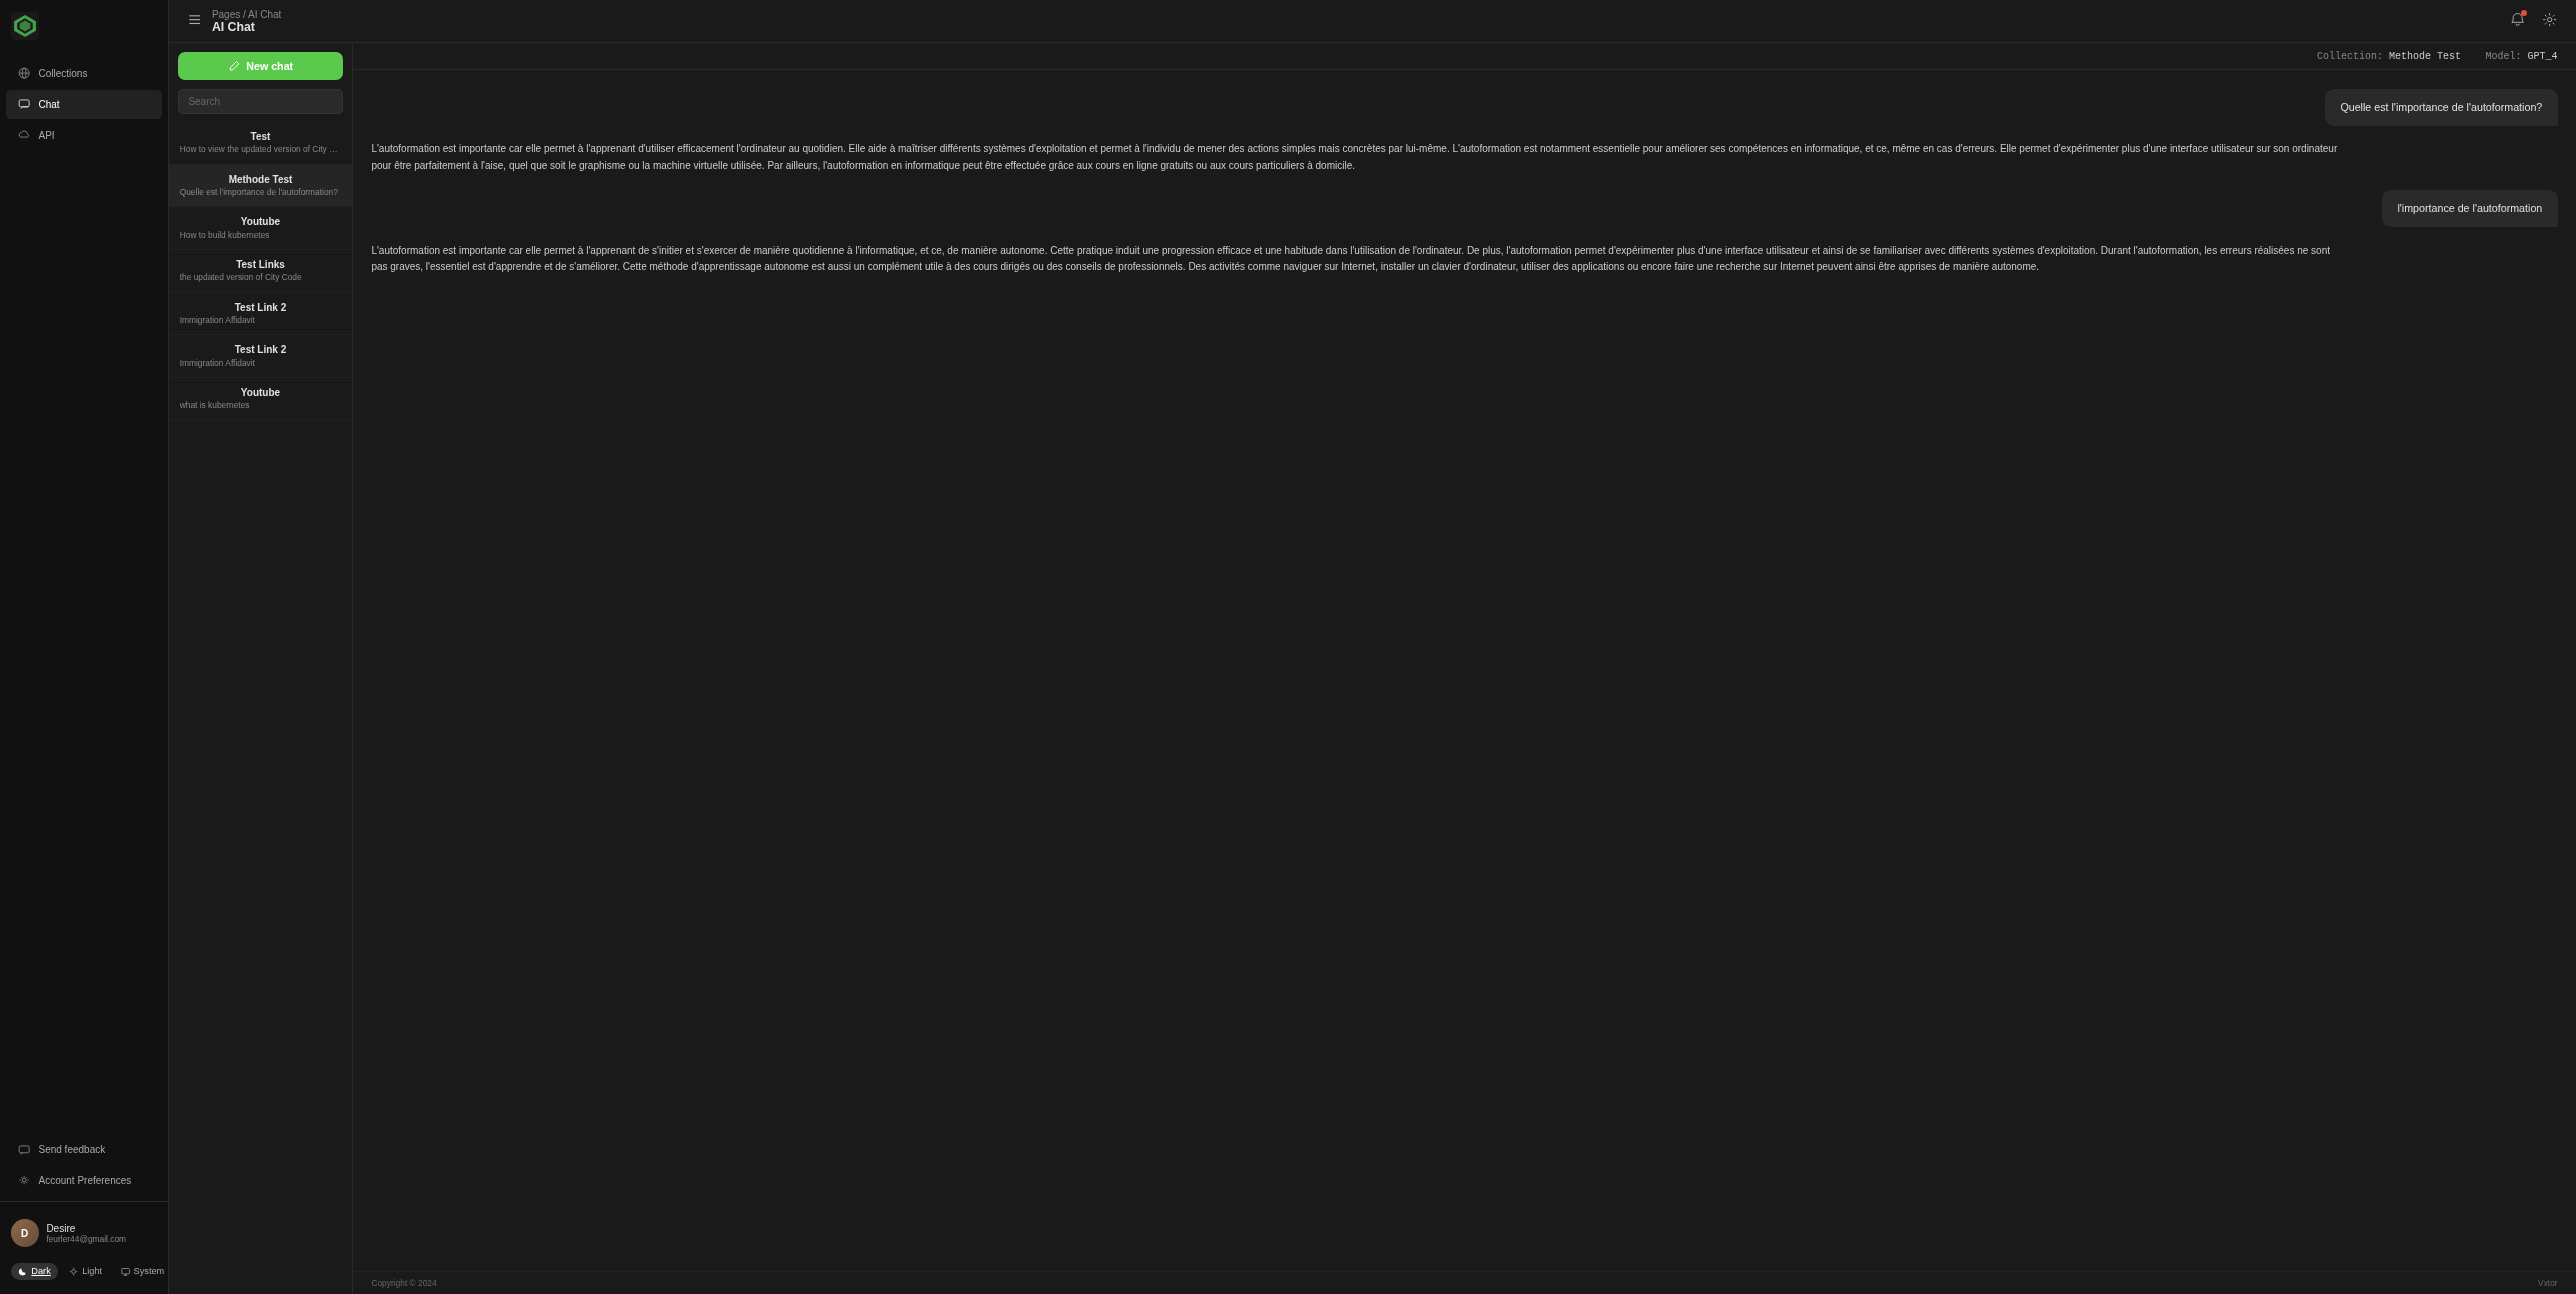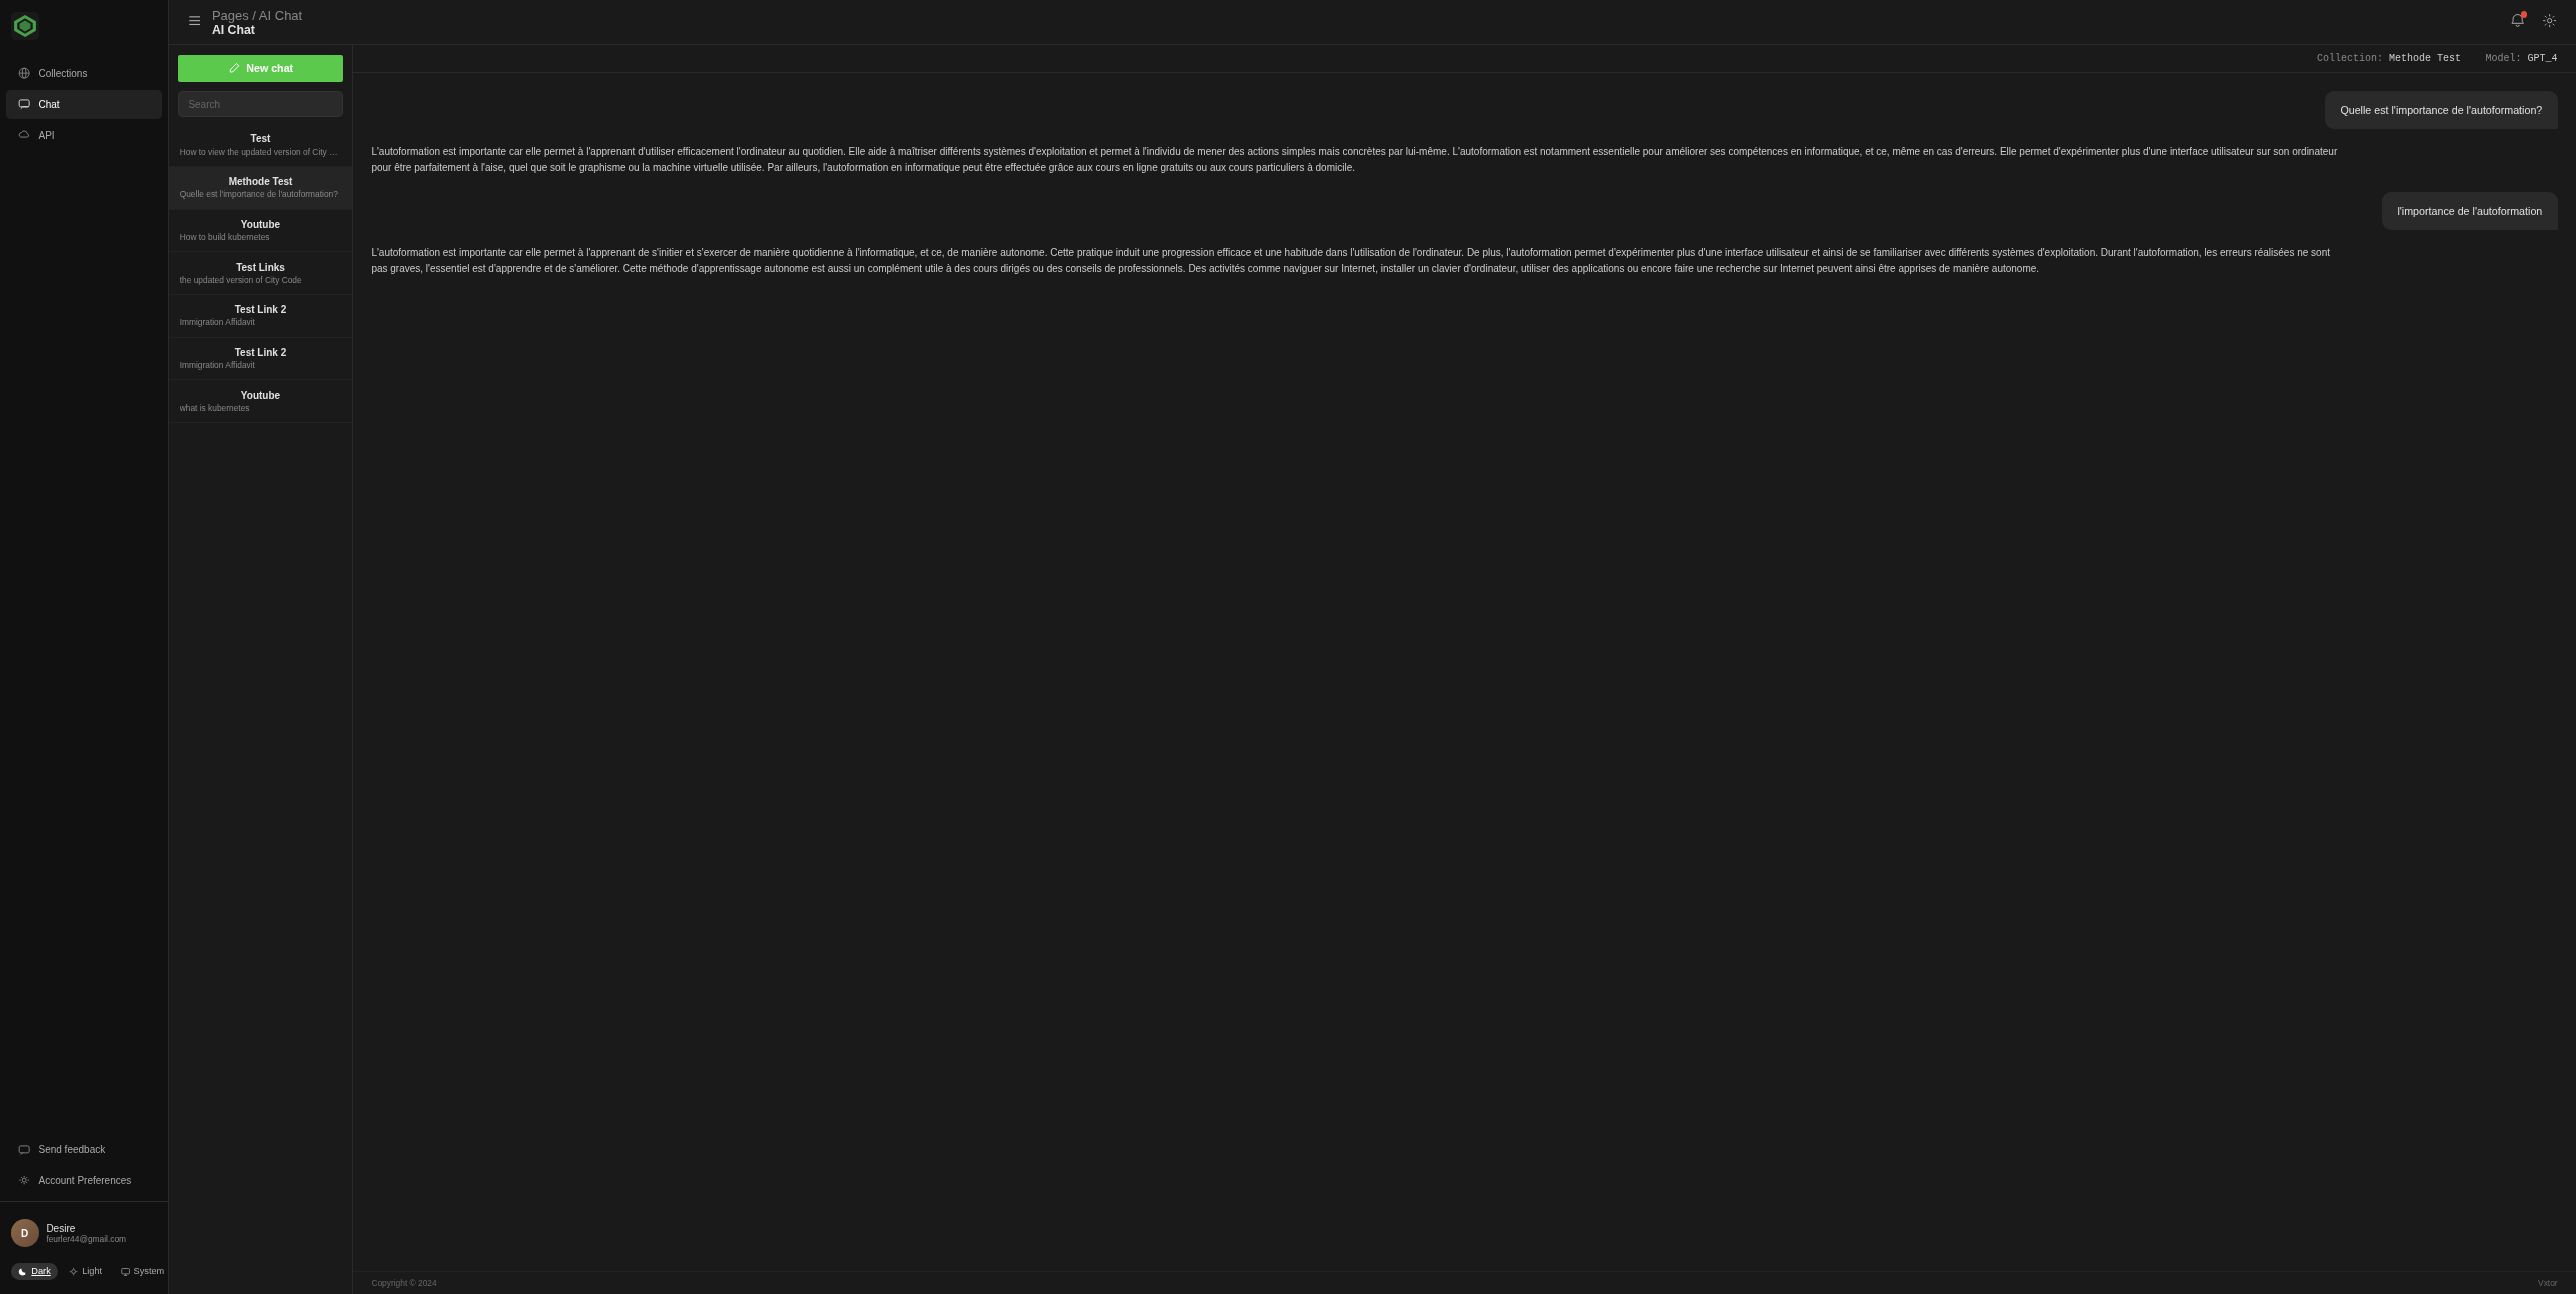--- a/index.html
+++ b/index.html
@@ -163,21 +163,21 @@
       color: #aaa;
       padding: 3.1px;
     }
 
     .breadcrumb {
       display: flex;
       flex-direction: column;
     }
 
     .breadcrumb-path {
-      font-size: 13px;
+      font-size: 10px;
       color: #888;
     }
 
     .breadcrumb-title {
       font-size: 12.3px;
       font-weight: 600;
       color: #e0e0e0;
     }
 
     .header-right {
@@ -221,21 +221,21 @@
       display: flex;
       flex-direction: column;
       overflow: hidden;
     }
 
     .new-chat-btn {
       margin: 9.2px;
       background: #5bc94c;
       color: #fff;
       border: none;
-      border-radius: 2px;
+      border-radius: 7px;
       padding: 7.7px 10.7px;
       font-size: 10.7px;
       font-weight: 600;
       cursor: pointer;
       display: flex;
       align-items: flex-start;
       justify-content: center;
       gap: 6.1px;
     }
 

